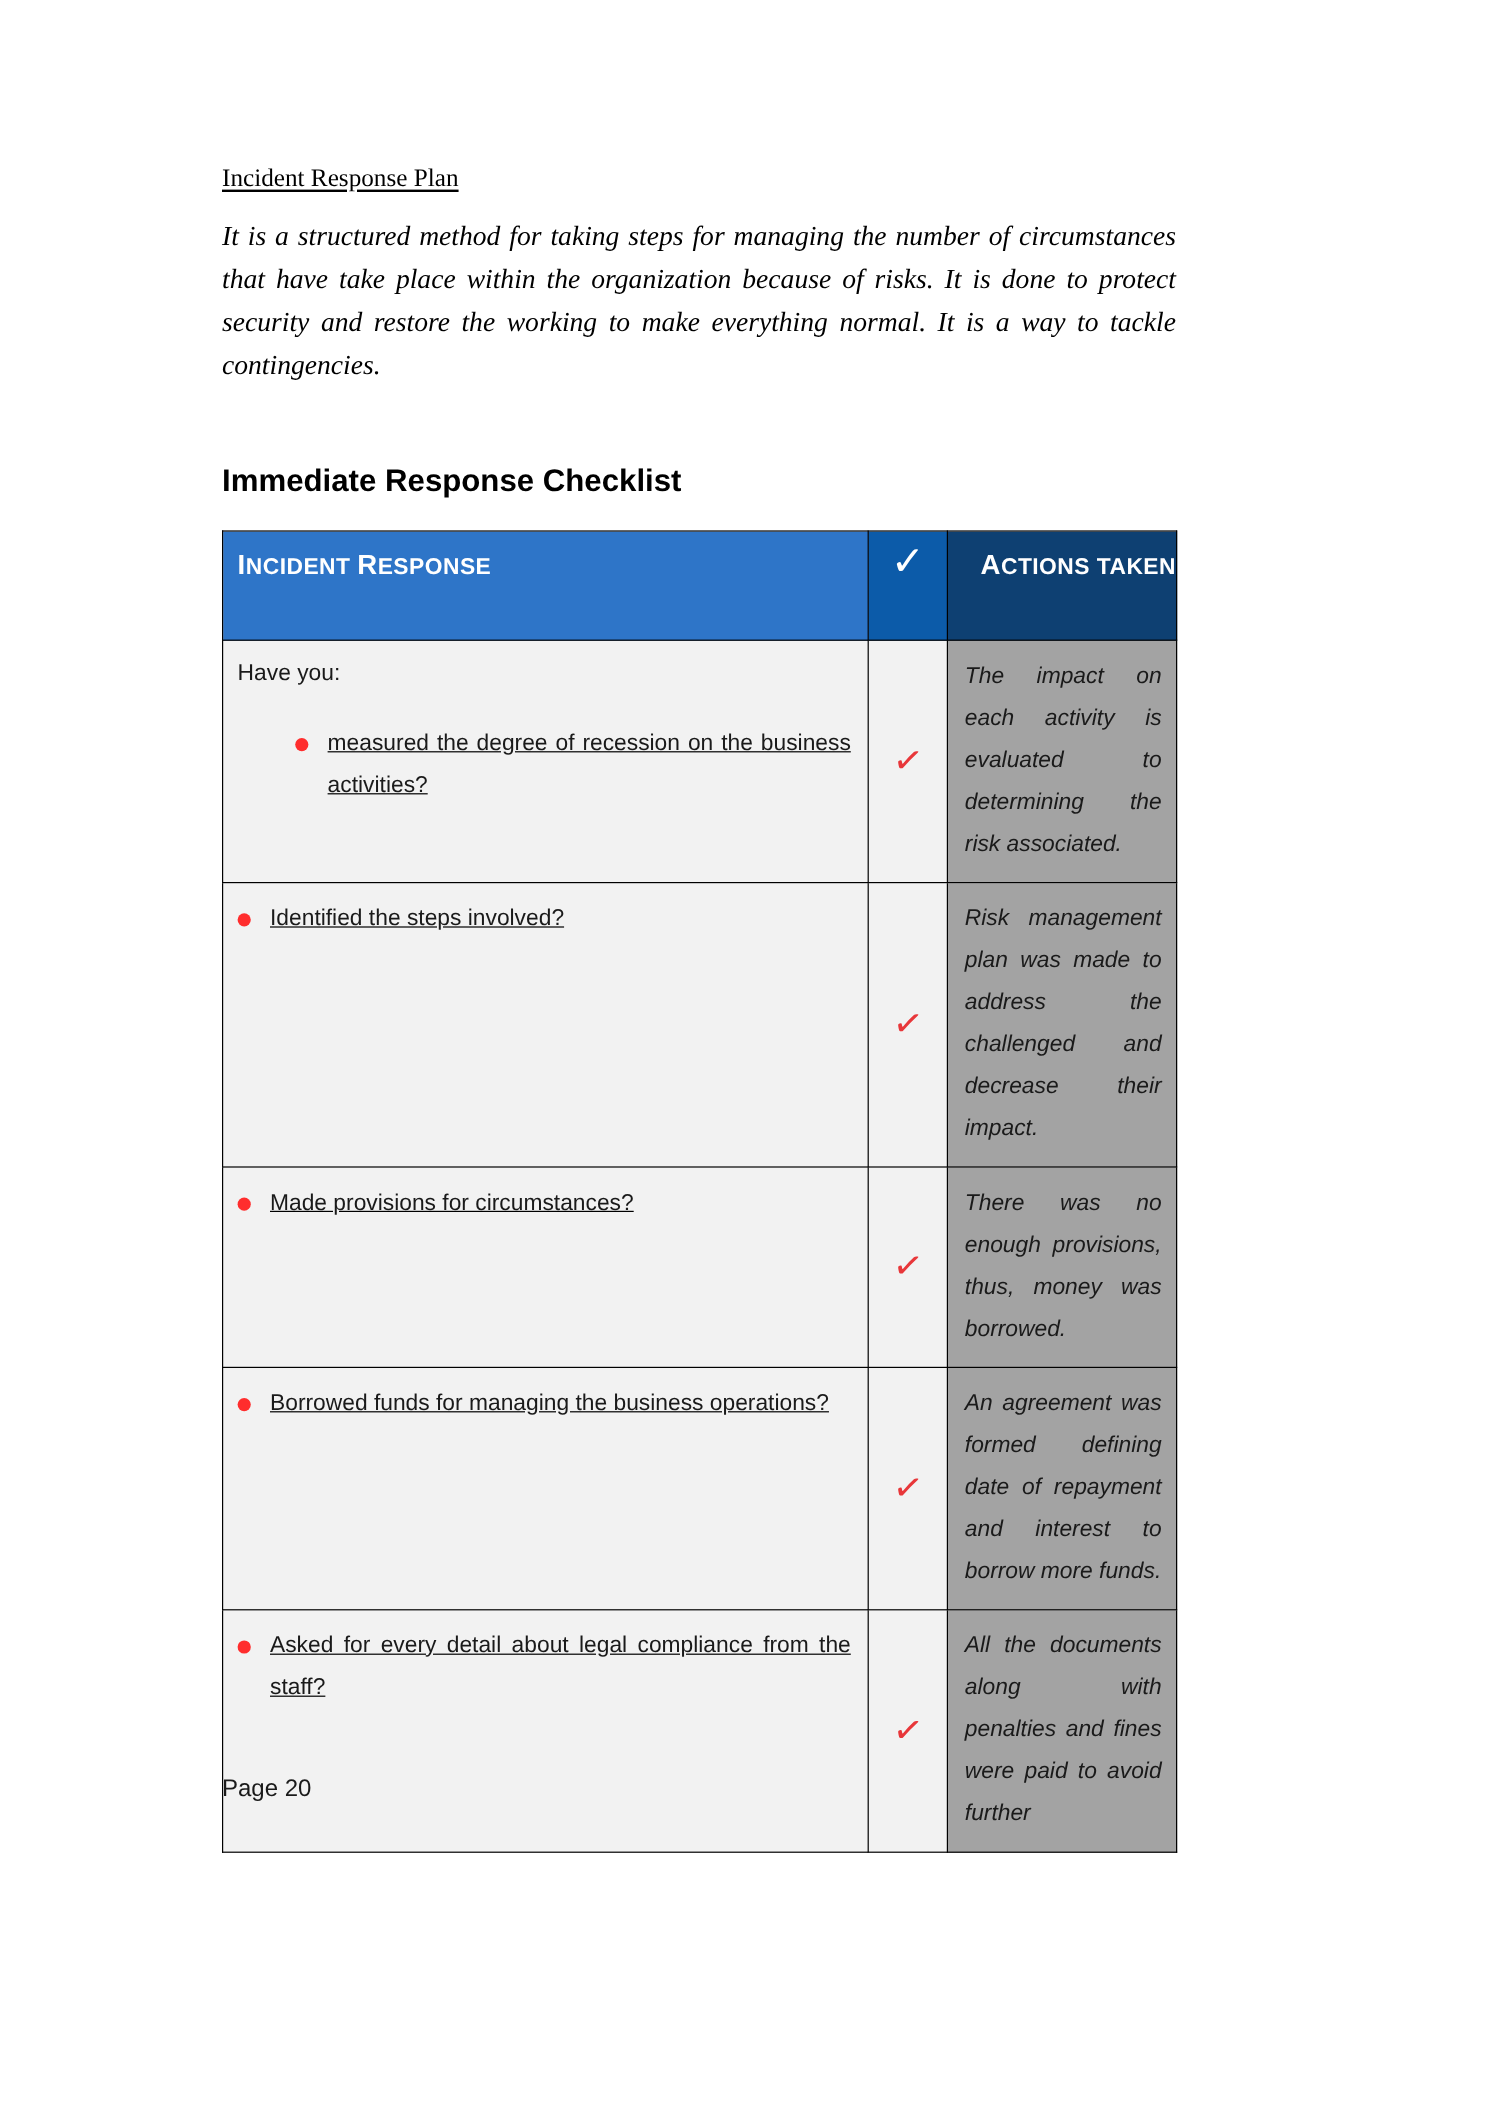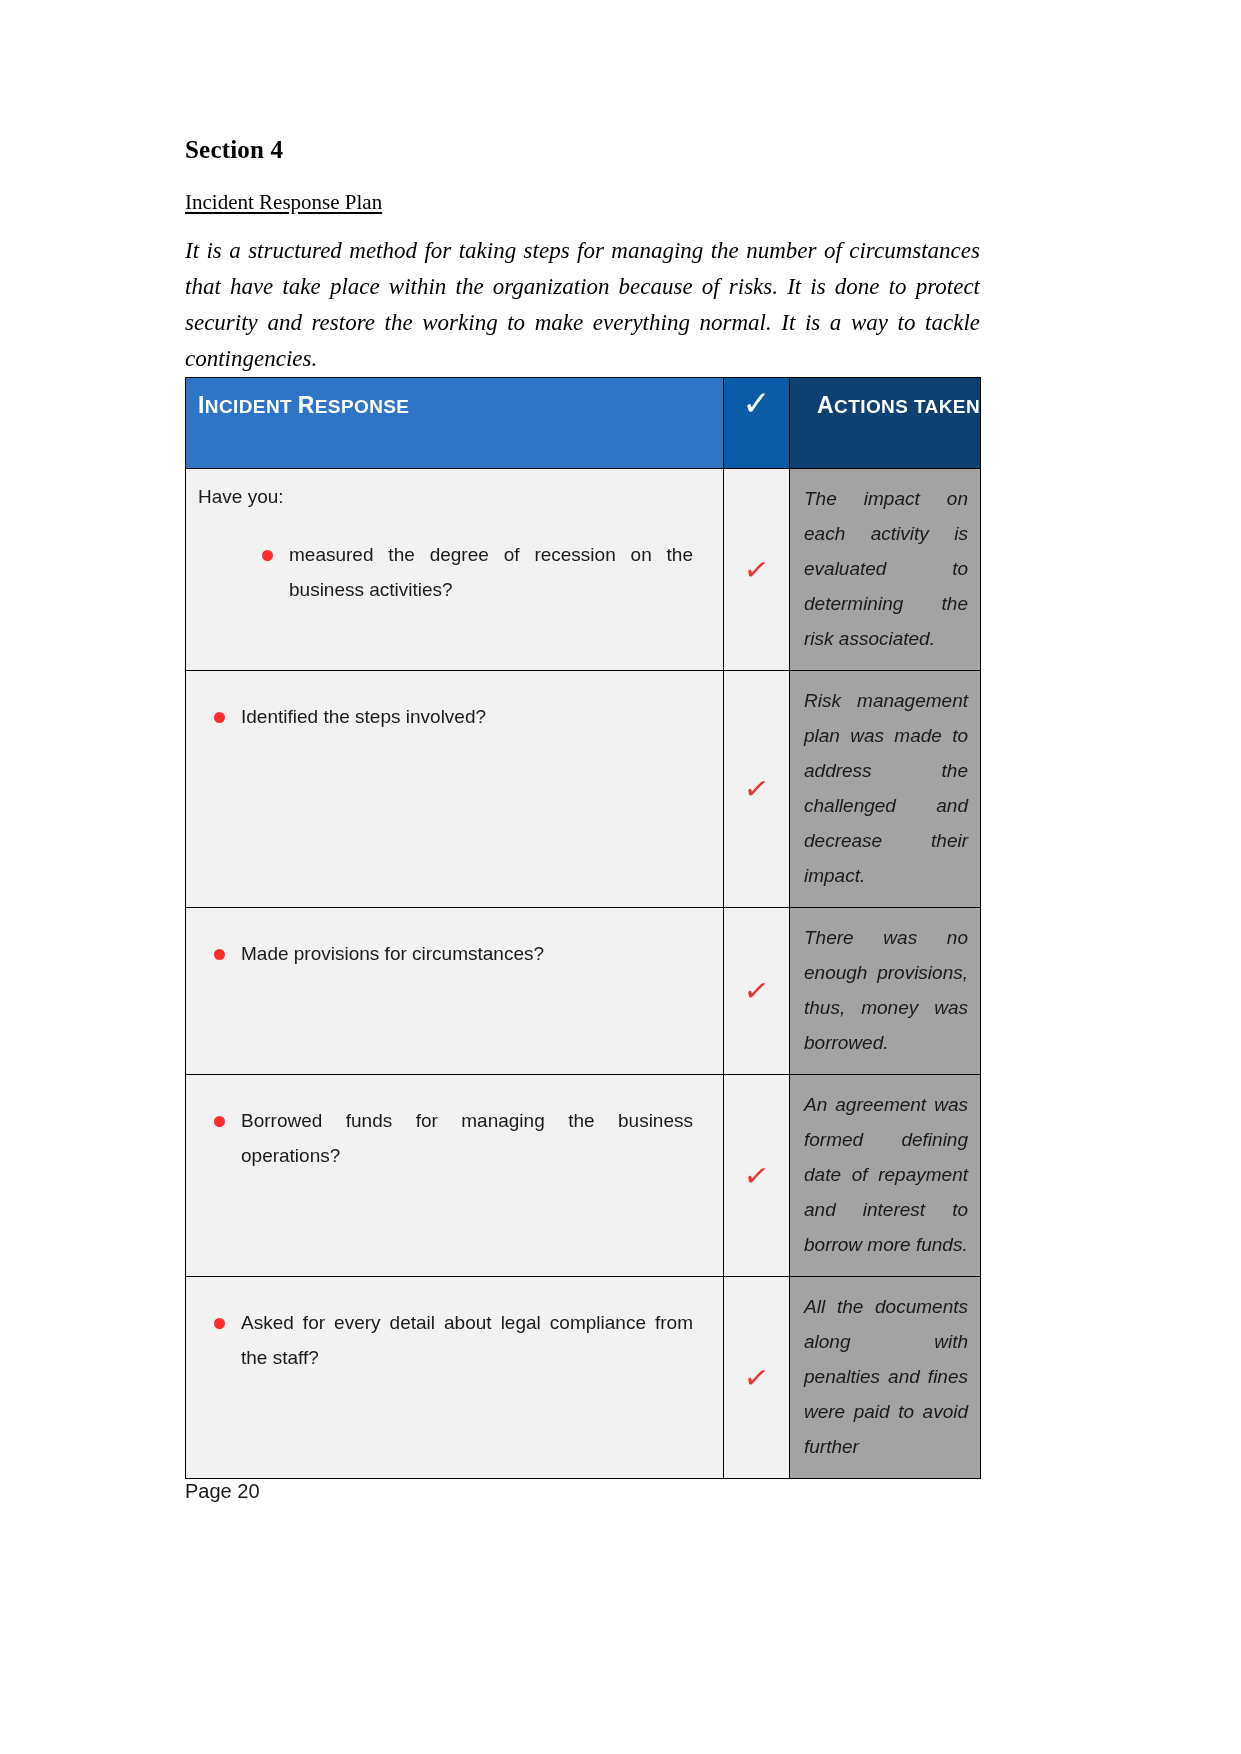--- a/index.html
+++ b/index.html
@@ -160,22 +160,23 @@
   .lead-in {
     font-family: "Liberation Sans", sans-serif;
     font-size: 19px;
     line-height: 32px;
     color: #1a1a1a;
     margin: 0 0 24px 0;
     text-align: left;
   }
   ul.bullets {
     list-style: none;
-    margin: 16px;
+    margin: 0;
     padding: 0;
+    text-decoration: underline;
   }
   ul.bullets.indented { padding-left: 48px; }
   ul.bullets li {
     position: relative;
     padding-left: 27px;
     font-family: "Liberation Sans", sans-serif;
     font-size: 19px;
     line-height: 35px;
     color: #1a1a1a;
     text-align: justify;
@@ -210,28 +211,28 @@
     font-size: 20px;
     color: #1a1a1a;
   }
 </style>
 </head>
 <body>
 
 <div class="page">
   <div class="content">
 
-    <h1 class="section-title">Section 4</h1>
 
     <div class="subheading">Incident Response Plan</div>
 
     <p class="intro-para">
       <span>It is a structured method for taking steps for managing the number of circumstances that have take place within the organization because of risks. It is done to protect security and restore the working to make everything normal. It is a way to tackle contingencies.</span>
     </p>
 
+    <h2 class="checklist-heading">Immediate Response Checklist</h2>
 
     <table class="checklist">
       <colgroup>
         <col style="width:538px">
         <col style="width:66px">
         <col style="width:191px">
       </colgroup>
       <thead>
         <tr>
           <th class="hdr-incident">

